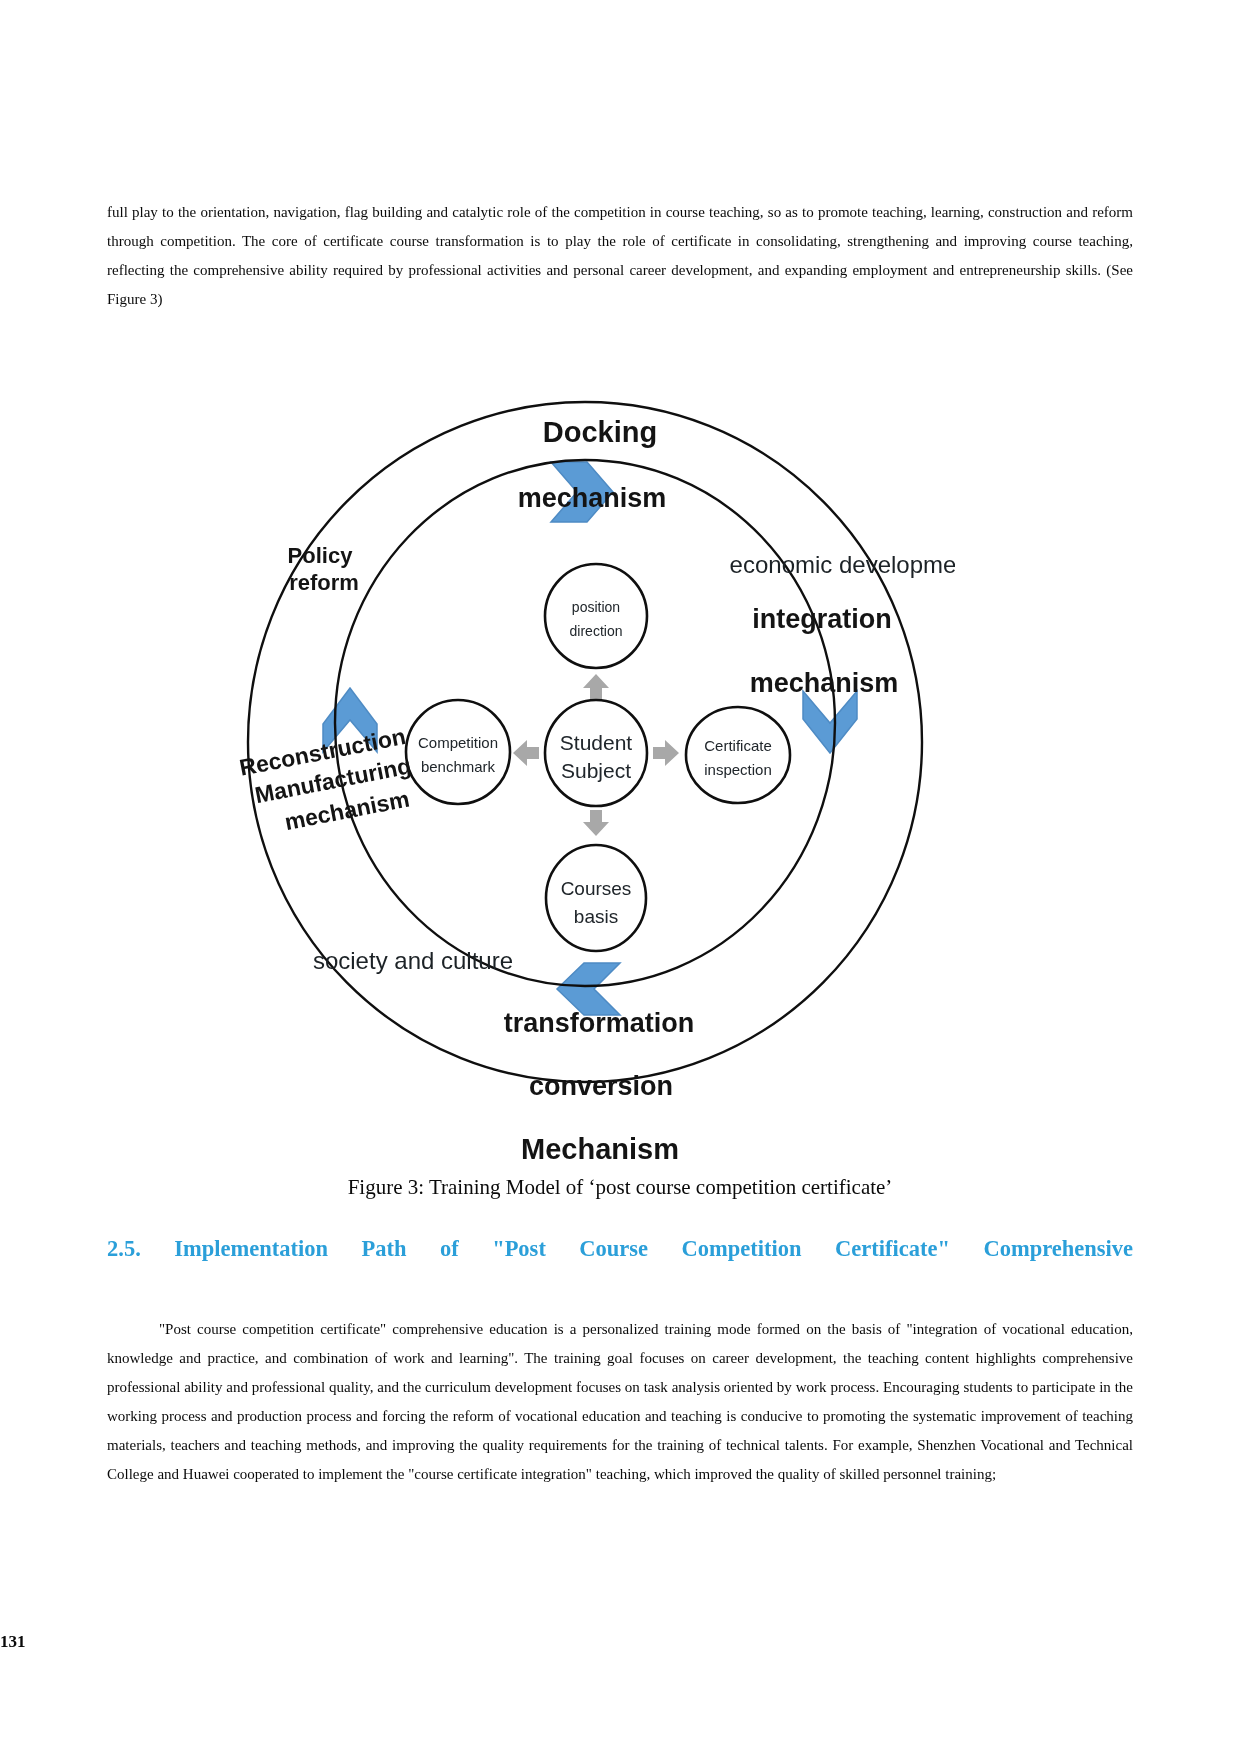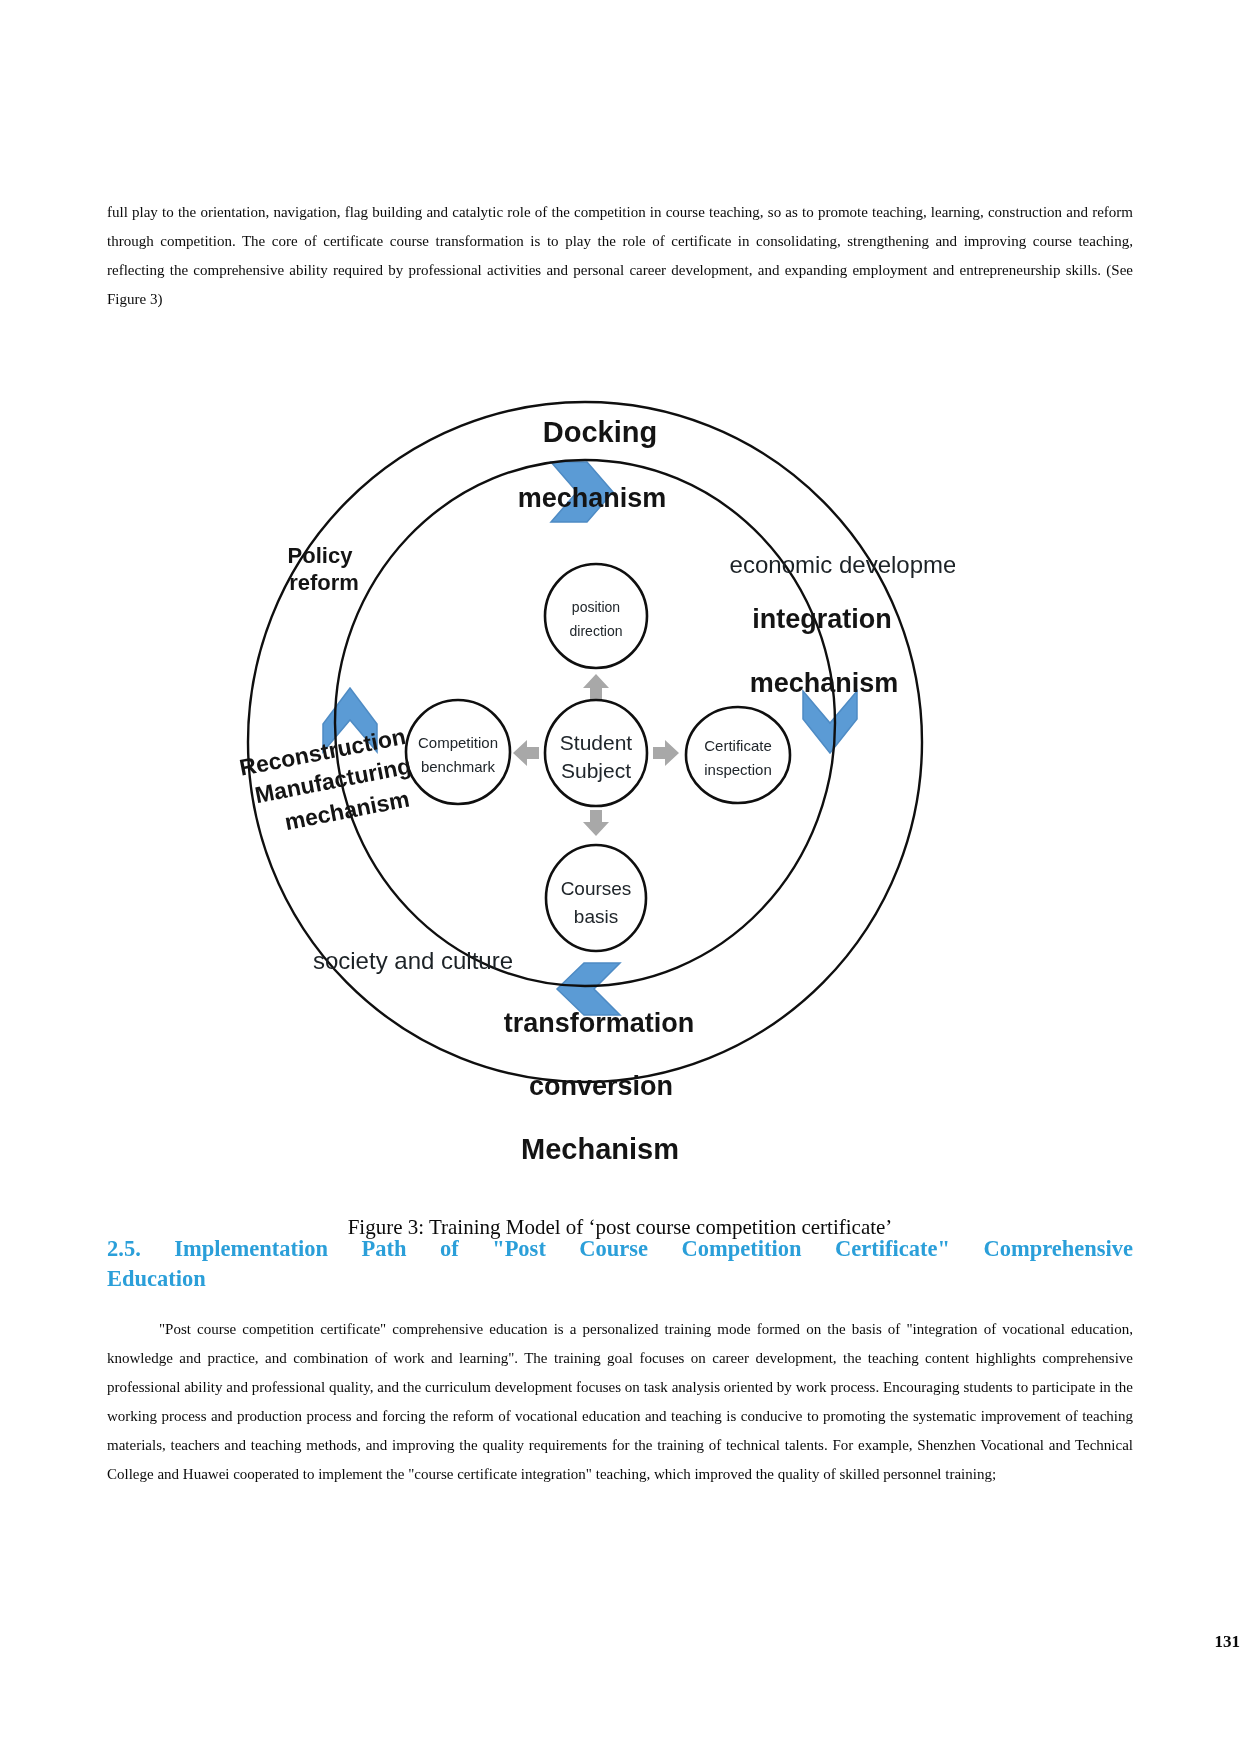--- a/index.html
+++ b/index.html
@@ -25,39 +25,38 @@
   #para-top { top: 198px; }
   #para-body { top: 1315px; text-indent: 52px; }
   #figure-caption {
     position: absolute;
     left: 107px;
     top: 1172px;
     width: 1026px;
     text-align: center;
     font-size: 21px;
     line-height: 30px;
-    margin-top: 40px;
   }
   #section-heading {
     position: absolute;
     left: 107px;
     top: 1234px;
     width: 1026px;
     font-weight: bold;
     font-size: 22.5px;
     line-height: 30px;
   }
   #section-heading .line1 { text-align: justify; text-align-last: justify; }
   #section-heading .line2 { text-align: left; }
   #page-number {
     position: absolute;
     left: 0;
     top: 1632px;
     width: 1240px;
-    text-align: right;
+    text-align: left;
     font-weight: bold;
     font-size: 17px;
   }
   #figure-wrap {
     position: absolute;
     left: 215px;
     top: 380px;
     width: 740px;
     height: 792px;
   }
@@ -131,18 +130,17 @@
 
     <text class="node-label" x="381" y="515" font-size="19" text-anchor="middle">Courses</text>
     <text class="node-label" x="381" y="543" font-size="19" text-anchor="middle">basis</text>
   </svg>
 </div>
 
 <div id="figure-caption">Figure 3: Training Model of ‘post course competition certificate’</div>
 
 <div id="section-heading" style="color:#2b9fd9;">
   <div class="line1">2.5. Implementation Path of "Post Course Competition Certificate" Comprehensive</div>
-  <div class="line2">Education</div>
 </div>
 
 <div id="para-body" class="para">"Post course competition certificate" comprehensive education is a personalized training mode formed on the basis of "integration of vocational education, knowledge and practice, and combination of work and learning". The training goal focuses on career development, the teaching content highlights comprehensive professional ability and professional quality, and the curriculum development focuses on task analysis oriented by work process. Encouraging students to participate in the working process and production process and forcing the reform of vocational education and teaching is conducive to promoting the systematic improvement of teaching materials, teachers and teaching methods, and improving the quality requirements for the training of technical talents. For example, Shenzhen Vocational and Technical College and Huawei cooperated to implement the "course certificate integration" teaching, which improved the quality of skilled personnel training;</div>
 
 <div id="page-number">131</div>
 
 </body></html>

